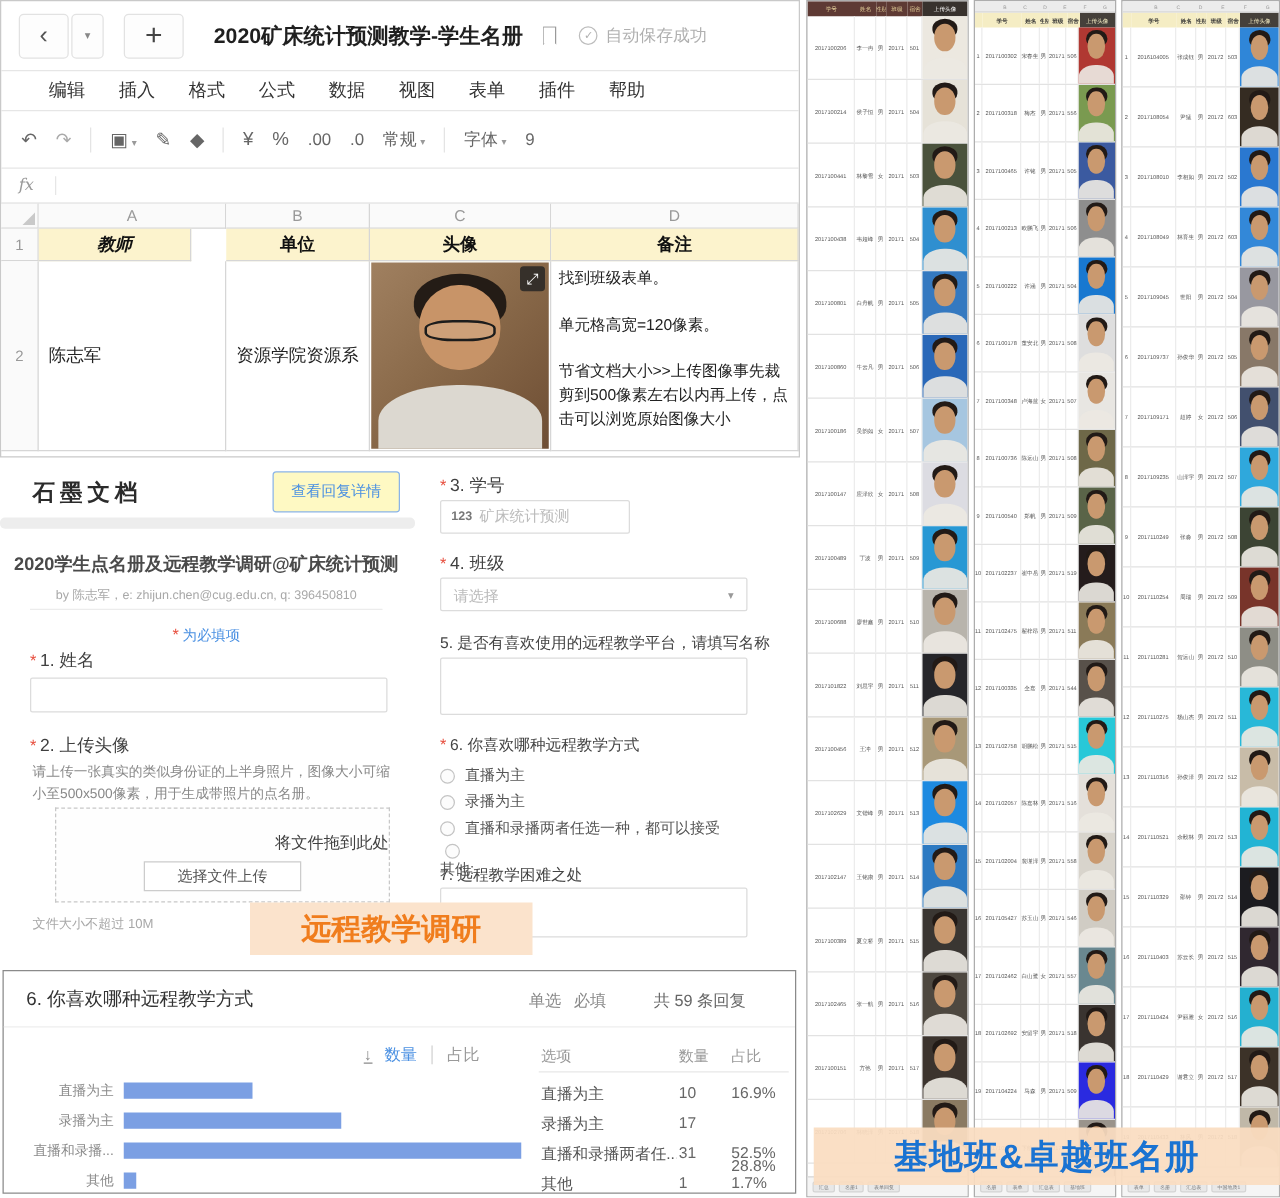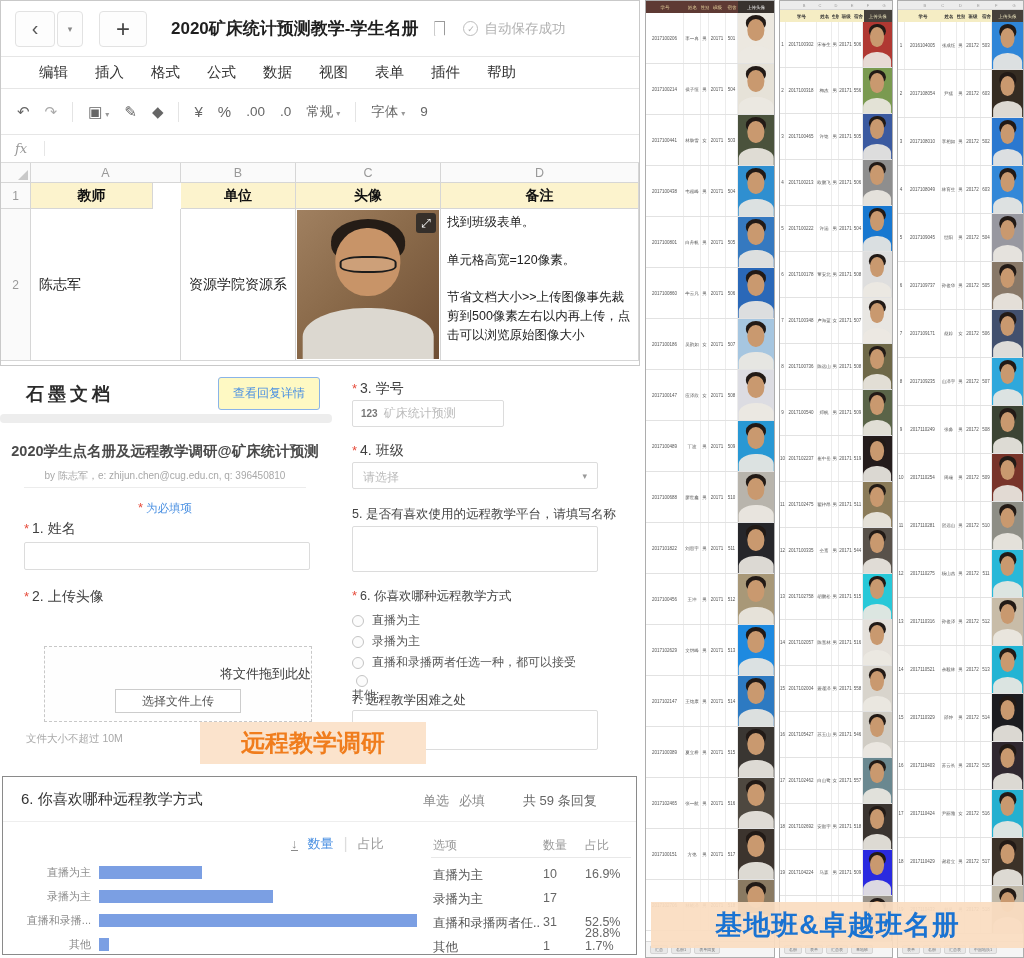--- a/index.html
+++ b/index.html
@@ -156,21 +156,21 @@
     <span class="fx">fx</span>
   </div>
   <div class="grid" id="sheet-grid">
       <div class="gc corner" style="left: 0px; top: 0px; width: 30px; height: 20px;"></div>
       <div class="gc colhead" style="left: 30px; top: 0px; width: 150px; height: 20px;">A</div>
       <div class="gc colhead" style="left: 180px; top: 0px; width: 115px; height: 20px;">B</div>
       <div class="gc colhead" style="left: 295px; top: 0px; width: 145px; height: 20px;">C</div>
       <div class="gc colhead" style="left: 440px; top: 0px; width: 198px; height: 20px;">D</div>
       <div class="gc rowhead" style="left: 0px; top: 20px; width: 30px; height: 26px;">1</div>
       <div class="gc rowhead" style="left: 0px; top: 46px; width: 30px; height: 152px;">2</div>
-      <div class="gc hcell" style="left: 30px; top: 20px; width: 122px; height: 26px;">教师</div>
+      <div class="gc hcell" style="left: 30px; top: 20px; width: 122px; height: 26px; font-style: italic;">教师</div>
       <div class="gc hcell" style="left: 180px; top: 20px; width: 115px; height: 26px;">单位</div>
       <div class="gc hcell" style="left: 295px; top: 20px; width: 145px; height: 26px;">头像</div>
       <div class="gc hcell" style="left: 440px; top: 20px; width: 198px; height: 26px;">备注</div>
       <div class="gc cell" style="left: 30px; top: 46px; width: 150px; height: 152px;">陈志军</div>
       <div class="gc cell" style="left: 180px; top: 46px; width: 115px; height: 152px;">资源学院资源系</div>
       <div class="gc " style="left: 295px; top: 46px; width: 145px; height: 152px;">
         <div class="t-photo">
           <div class="ph-hair"></div>
           <div class="ph-head"></div>
           <div class="t-glasses"></div>
@@ -192,20 +192,21 @@
   <div class="abs gray-strip"></div>
   <div class="abs form-title">2020学生点名册及远程教学调研@矿床统计预测</div>
   <div class="abs byline">by 陈志军，e: zhijun.chen@cug.edu.cn, q: 396450810</div>
   <div class="abs hr"></div>
   <div class="abs req-note"><span class="star">*</span><span>为必填项</span></div>
 
   <div class="abs q-label" style="left:24px; top:150px;"><span class="star">*</span><span>1. 姓名</span></div>
   <div class="abs t-input" style="left:24px; top:172px; width:286px; height:28px;"></div>
 
   <div class="abs q-label" style="left:24px; top:218px;"><span class="star">*</span><span>2. 上传头像</span></div>
+  <div class="abs q-desc" style="left:26px; top:240px; width:288px;">请上传一张真实的类似身份证的上半身照片，图像大小可缩小至500x500像素，用于生成带照片的点名册。</div>
   <div class="abs dropzone" style="left:44px; top:276px; width:268px; height:76px;">
     <div class="dz-text">将文件拖到此处</div>
     <div class="dz-btn">选择文件上传</div>
   </div>
   <div class="abs file-hint" style="left:26px; top:362px;">文件大小不超过 10M</div>
 
   <div class="abs q-label" style="left:352px; top:10px;"><span class="star">*</span><span>3. 学号</span></div>
   <div class="abs t-input" style="left:352px; top:30px; width:152px; height:27px; display:flex; align-items:center;">
     <span class="num-pref">123</span>
     <span class="ph-text">矿床统计预测</span>

